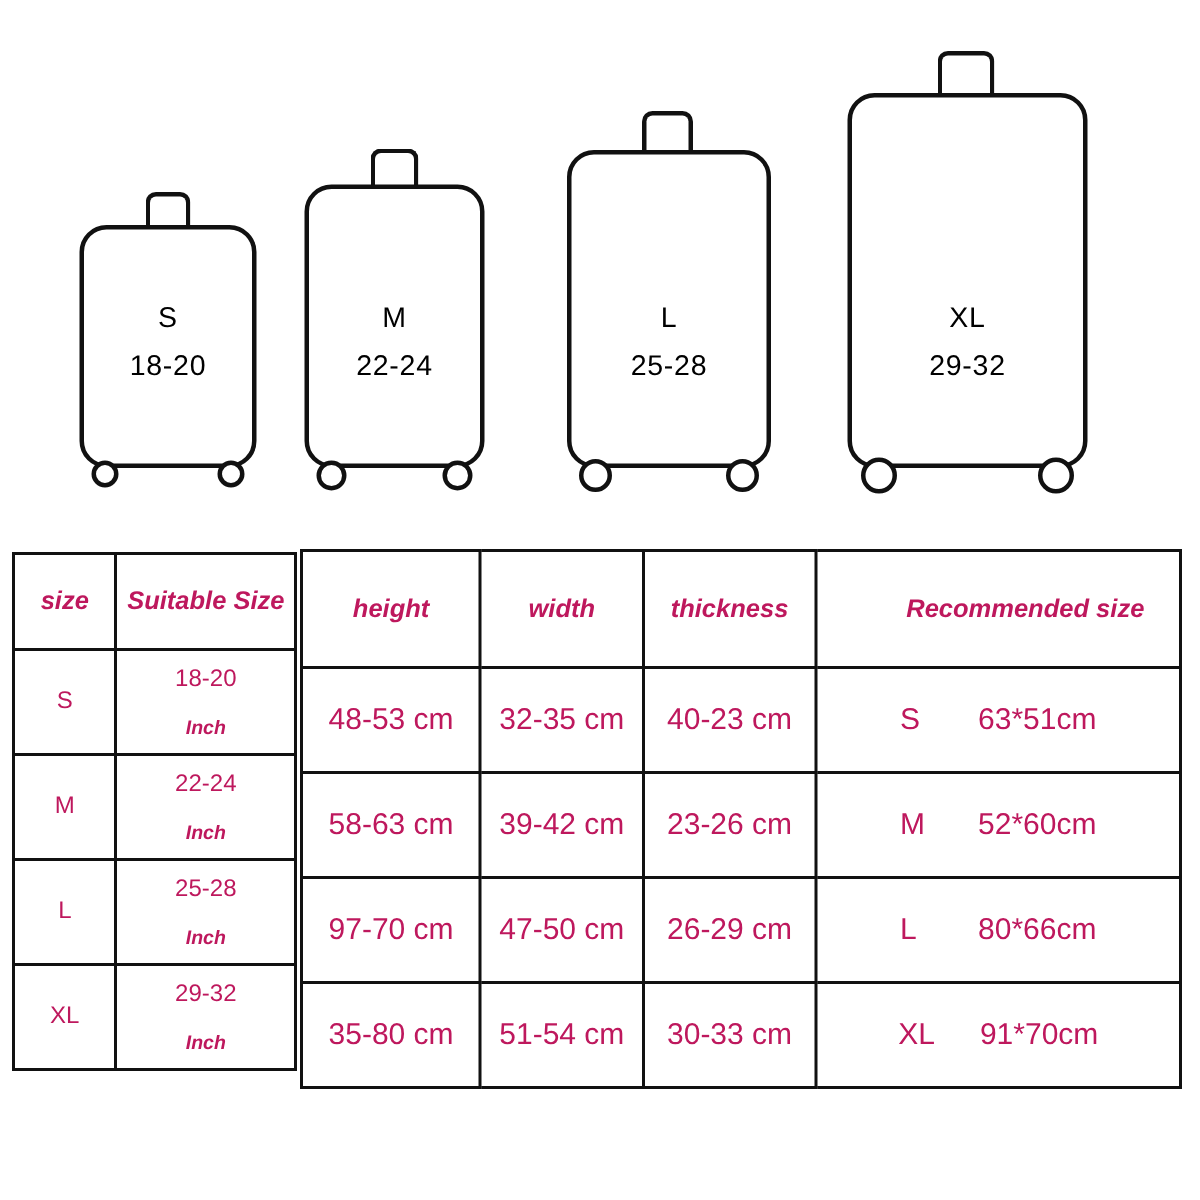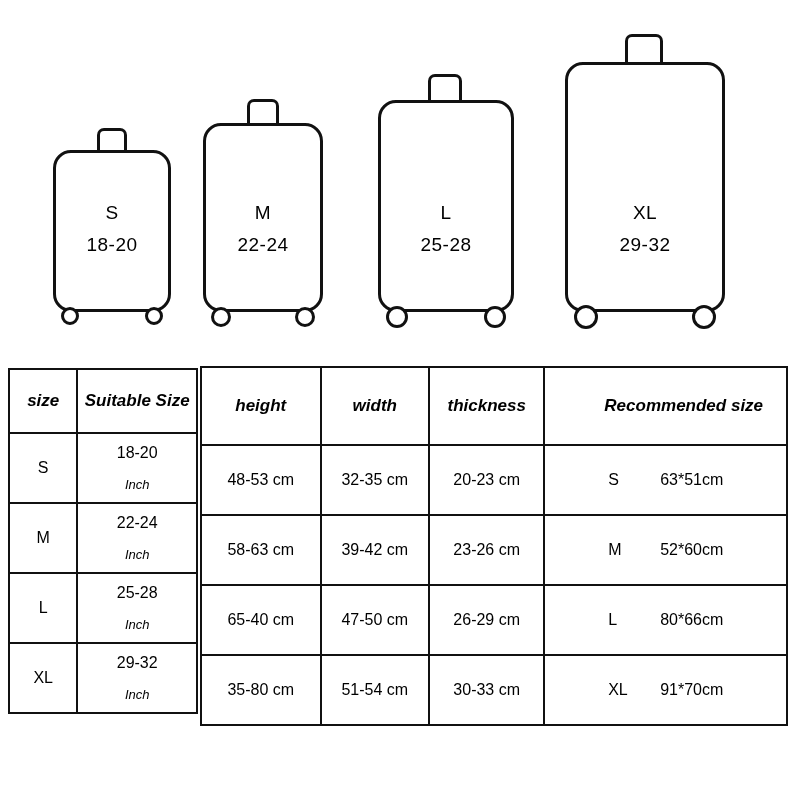--- a/index.html
+++ b/index.html
@@ -80,21 +80,21 @@
     position: absolute;
     background: #fff;
   }
   table td, table th {
     border: 2px solid #111;
     font-size: 16px;
     font-weight: normal;
     padding: 0;
     text-align: center;
     vertical-align: middle;
-    color: #000000;
+    color: #be185d;
   }
 
   
   #size-table {
     left: 8px;
     top: 368px;
     width: 190px;
   }
   #size-table th {
     font-style: italic;
@@ -104,37 +104,37 @@
   }
   #size-table td {
     height: 68px;
   }
   #size-table .col-size { width: 76px; }
   #size-table .col-suit { width: 132px; }
   .suit-cell {
     line-height: 1.05;
   }
   .suit-val { display: block; font-size: 16px; }
-  .suit-unit { display: block; font-size: 13px; font-style: italic; font-weight: normal; margin-top: 16px; }
+  .suit-unit { display: block; font-size: 13px; font-style: italic; font-weight: bold; margin-top: 16px; }
 
   
   #dim-table {
     left: 200px;
     top: 366px;
     width: 588px;
   }
   #dim-table th {
     font-style: italic;
     font-weight: bold;
     font-size: 17px;
     height: 76px;
   }
   #dim-table td {
     height: 68px;
-    font-size: 16px;
+    font-size: 20px;
   }
   #dim-table .c-h { width: 130px; }
   #dim-table .c-w { width: 118px; }
   #dim-table .c-t { width: 120px; }
   #dim-table .c-r { width: 220px; padding-left: 36px; }
 
   .rec-cell {
     display: flex;
     align-items: center;
     justify-content: center;
@@ -236,41 +236,41 @@
   <tbody>
       <tr>
     <th class="c-h">height</th>
     <th class="c-w">width</th>
     <th class="c-t">thickness</th>
     <th class="c-r">Recommended size</th>
   </tr>
   <tr>
     <td>48-53 cm</td>
     <td>32-35 cm</td>
-    <td>20-23 cm</td>
+    <td>40-23 cm</td>
     <td>
       <div class="rec-cell">
         <span class="rec-code">S</span>
         <span class="rec-dim">63*51cm</span>
       </div>
     </td>
   </tr>
   <tr>
     <td>58-63 cm</td>
     <td>39-42 cm</td>
     <td>23-26 cm</td>
     <td>
       <div class="rec-cell">
         <span class="rec-code">M</span>
         <span class="rec-dim">52*60cm</span>
       </div>
     </td>
   </tr>
   <tr>
-    <td>65-40 cm</td>
+    <td>97-70 cm</td>
     <td>47-50 cm</td>
     <td>26-29 cm</td>
     <td>
       <div class="rec-cell">
         <span class="rec-code">L</span>
         <span class="rec-dim">80*66cm</span>
       </div>
     </td>
   </tr>
   <tr>

